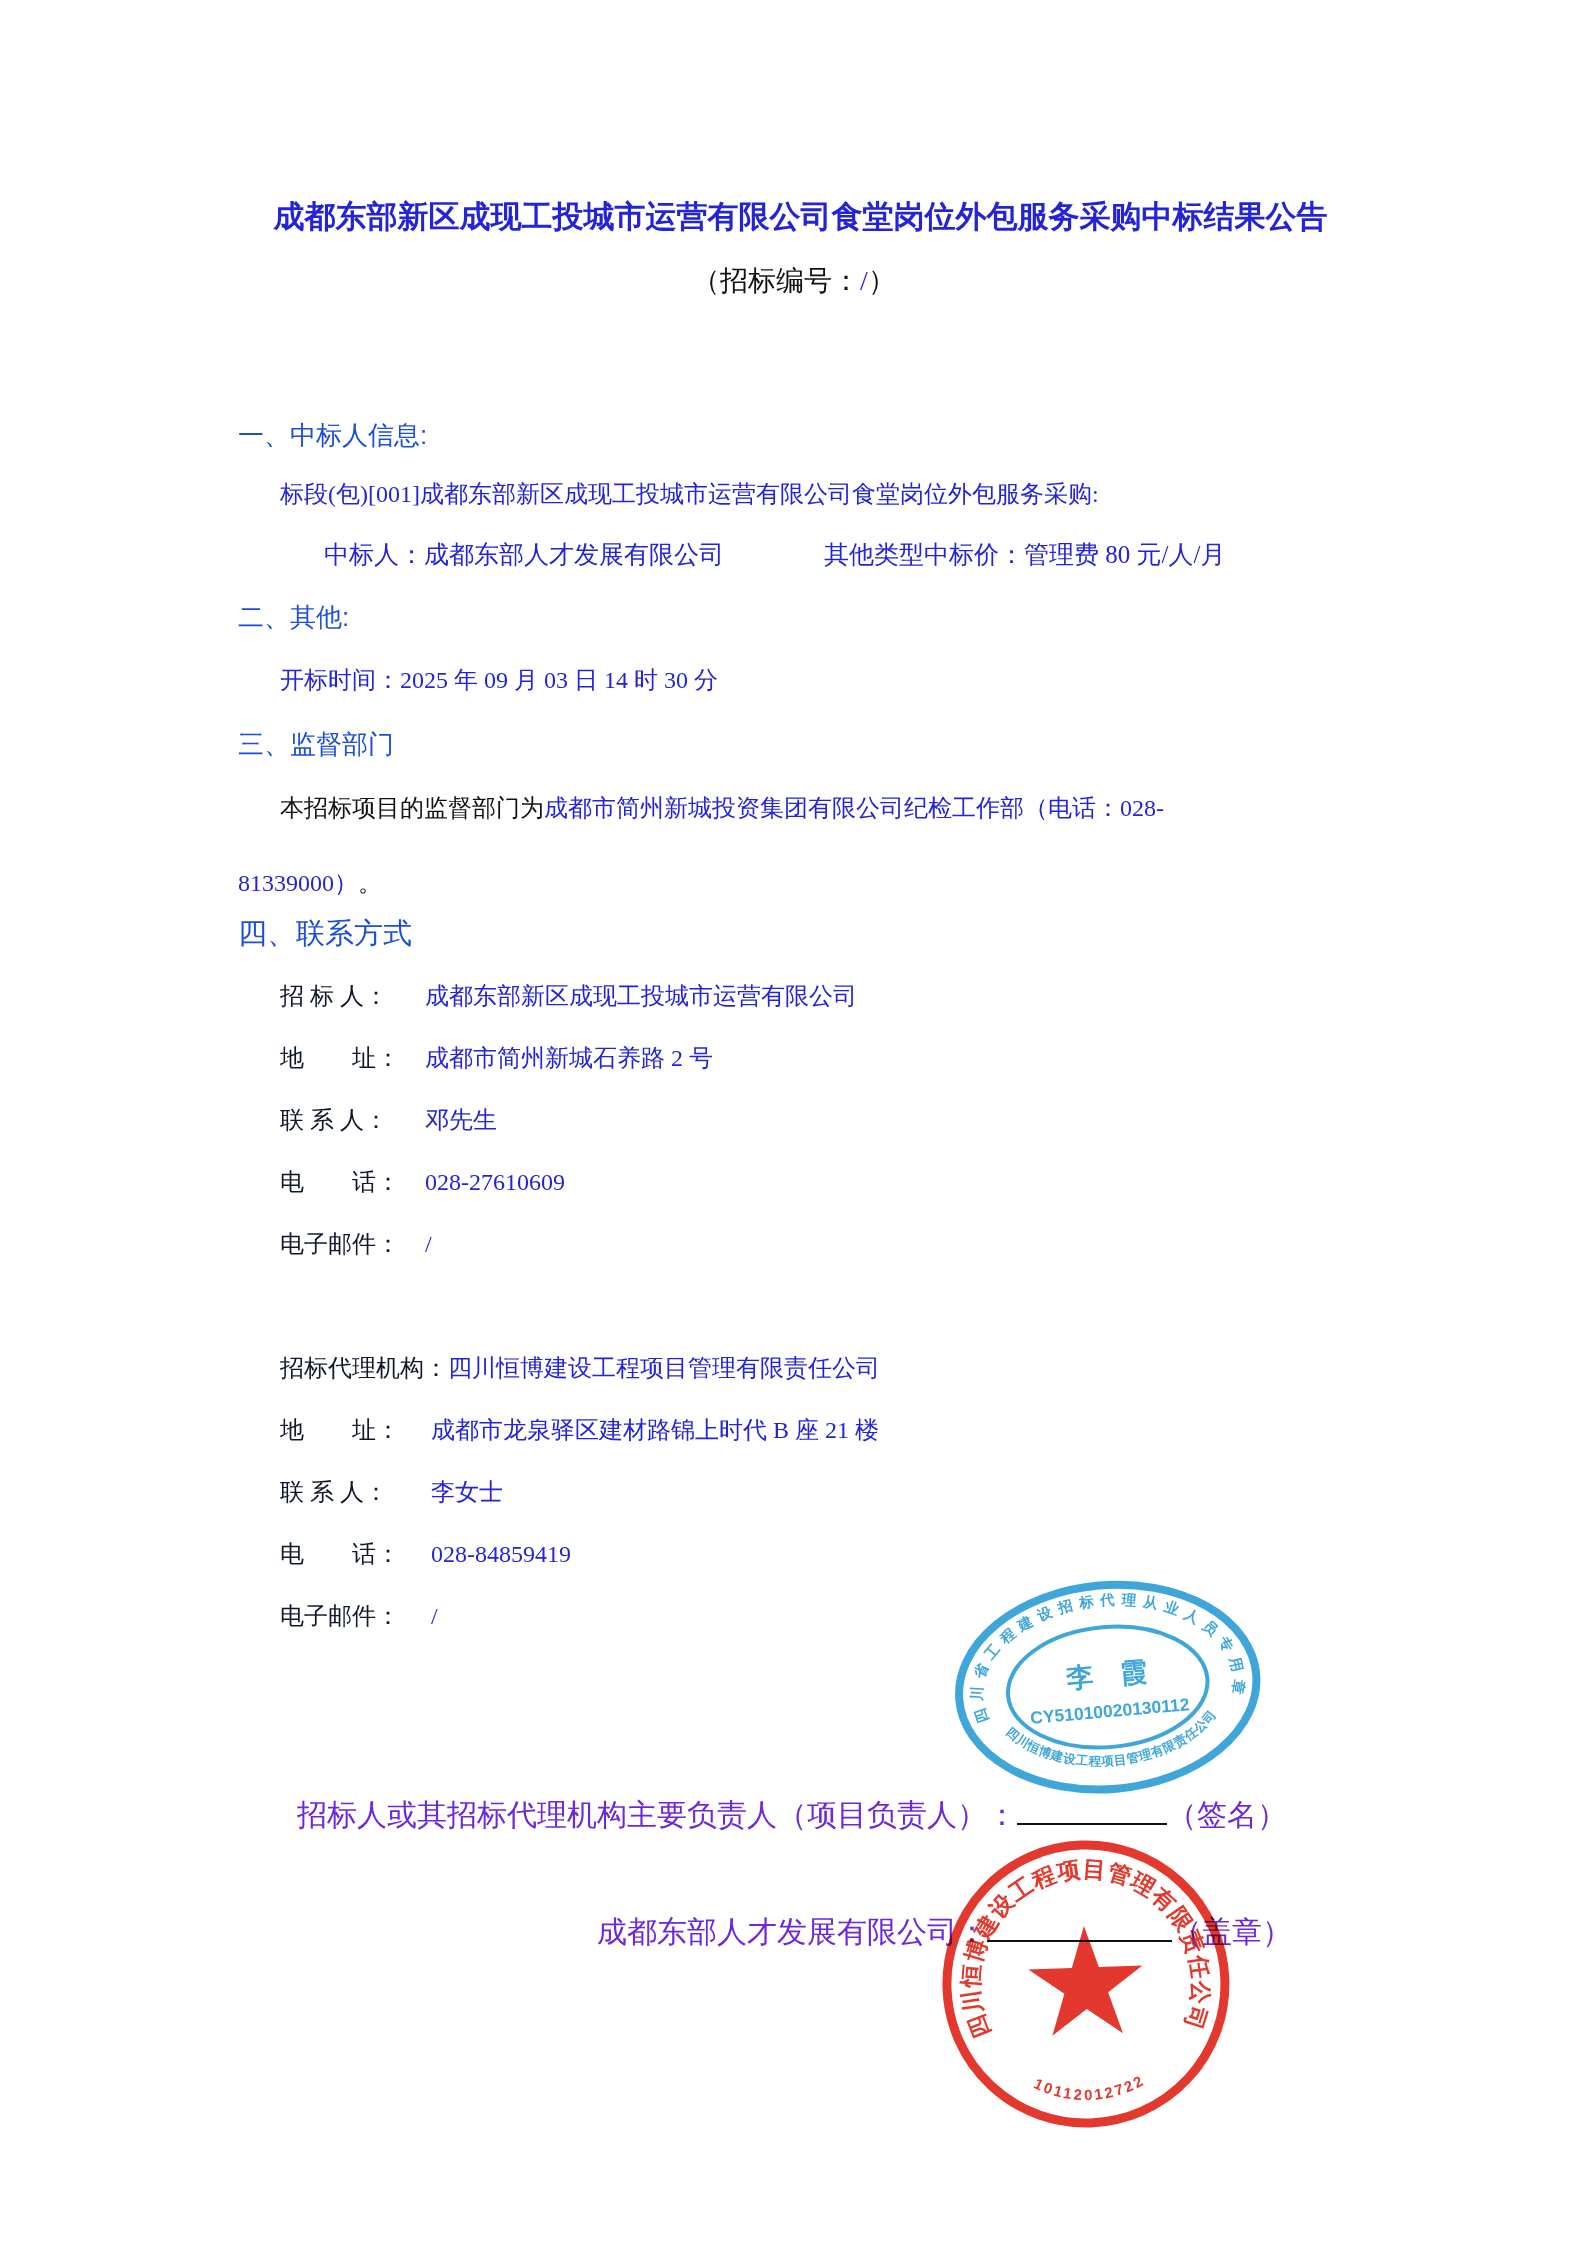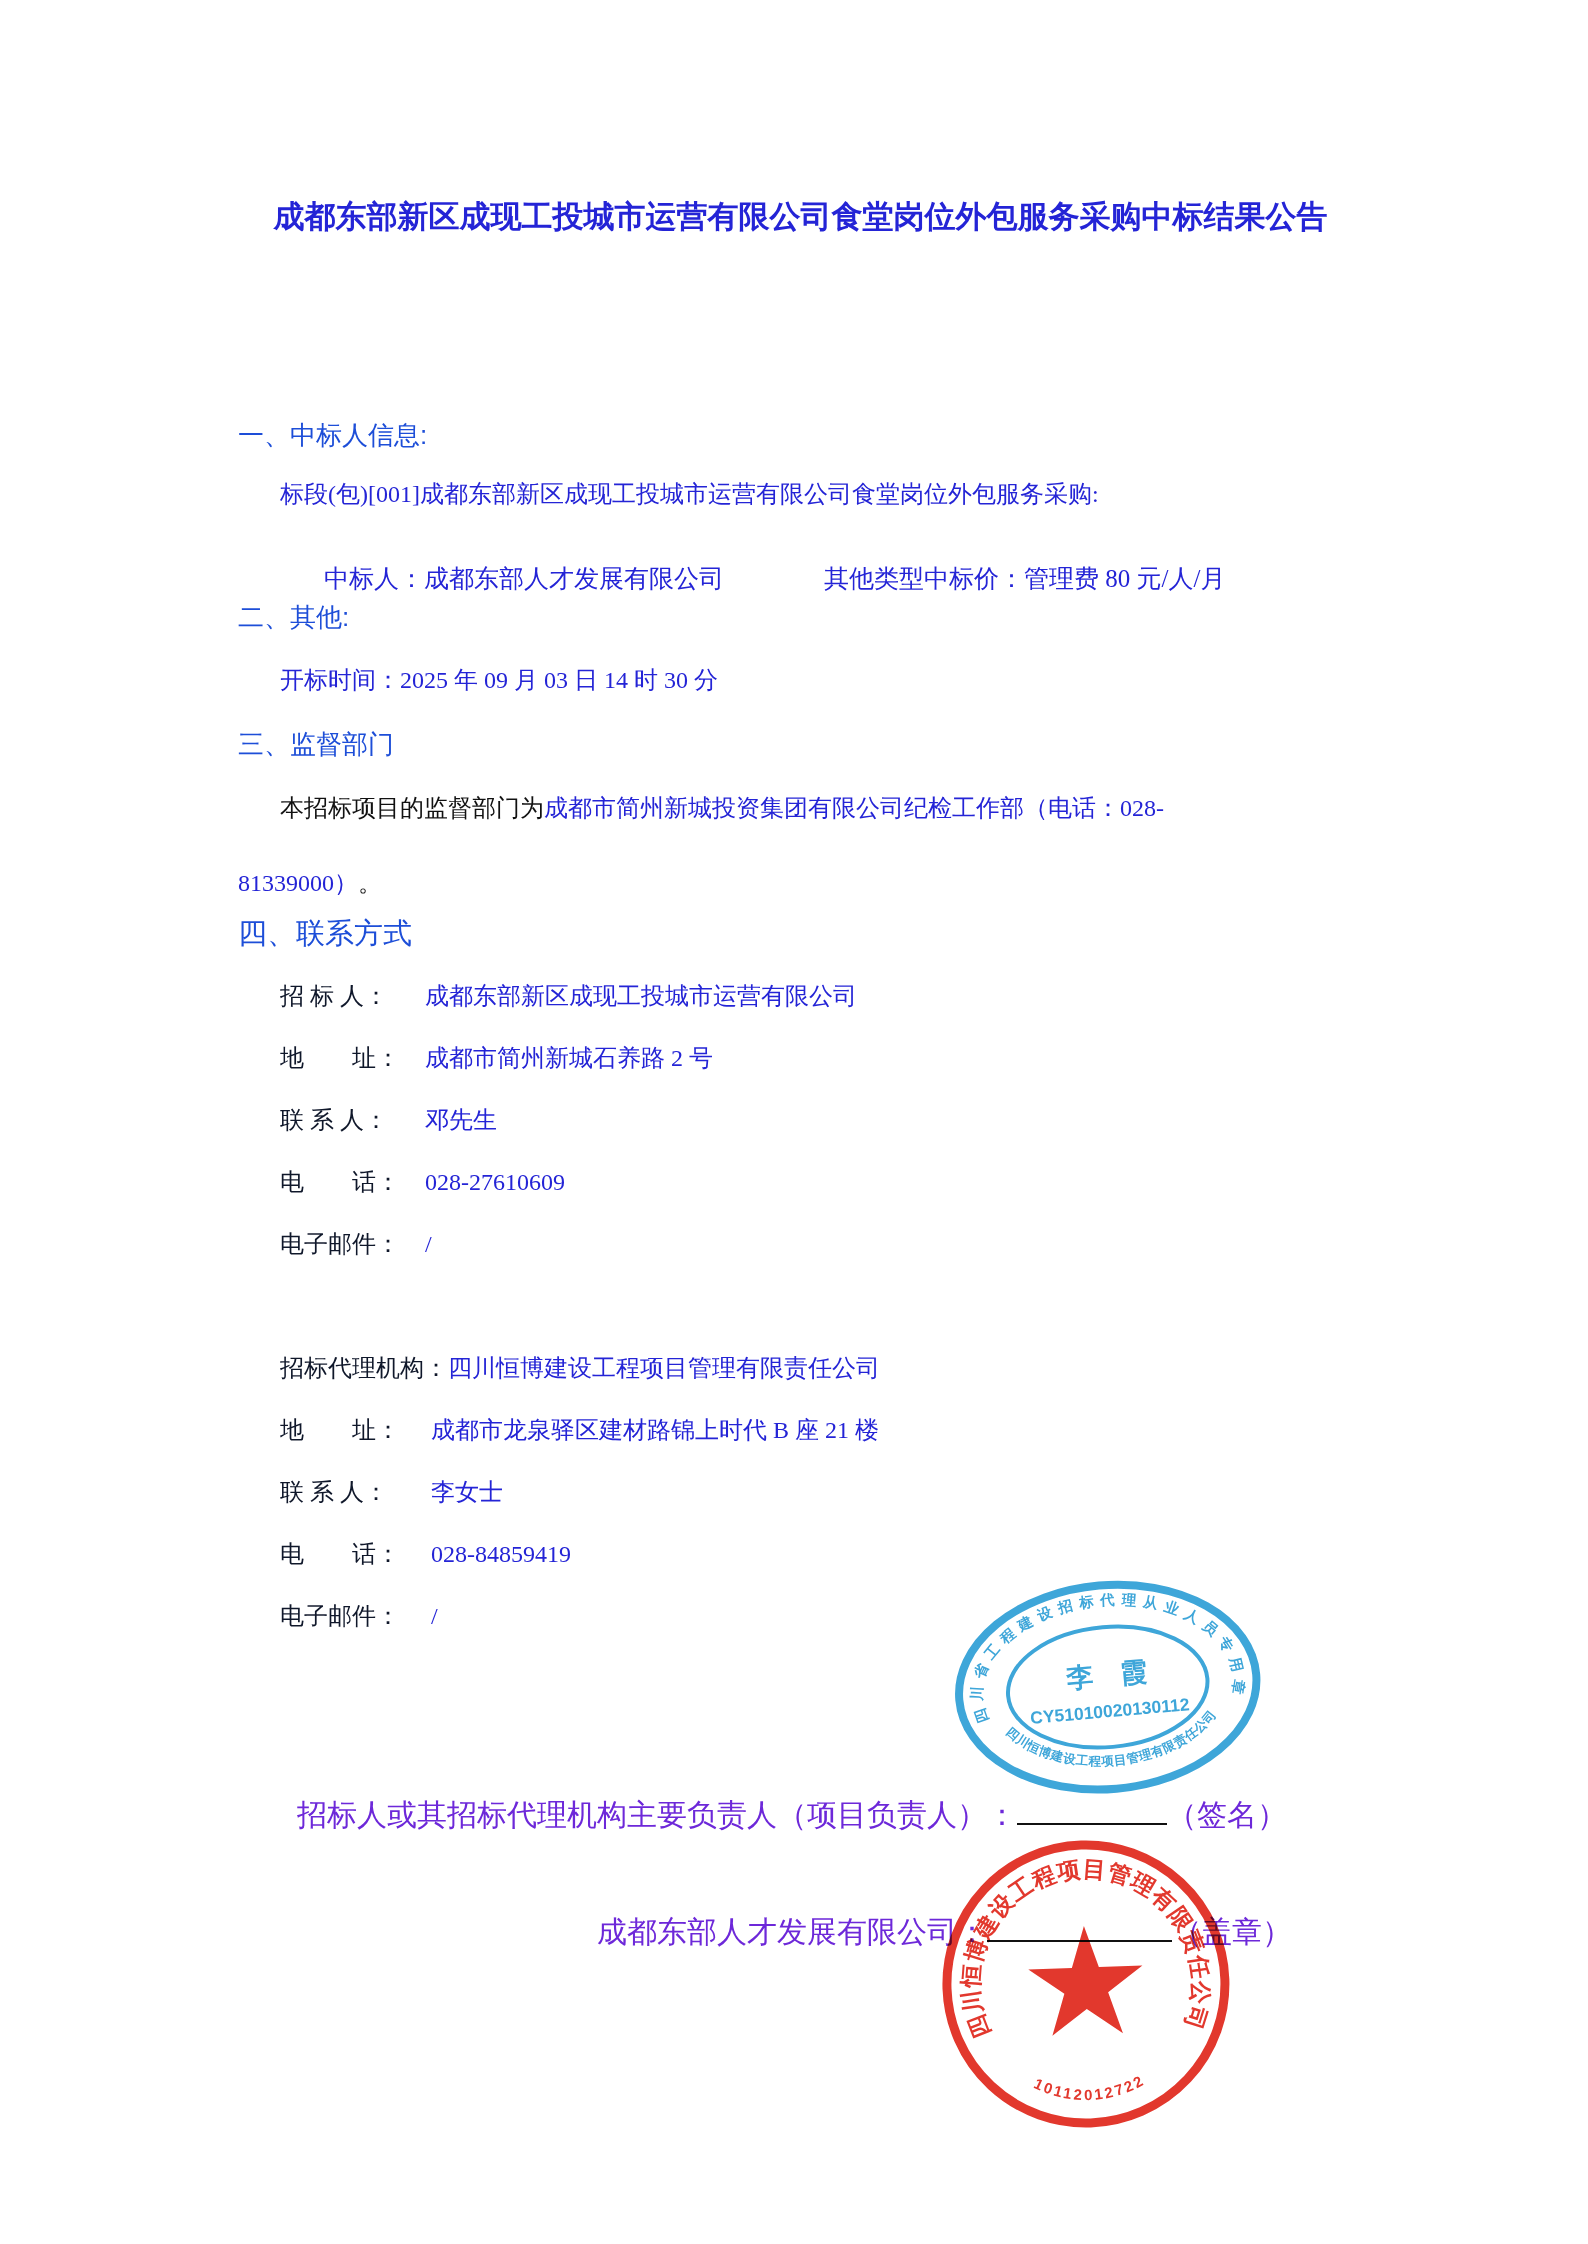--- a/index.html
+++ b/index.html
@@ -22,21 +22,21 @@
   .doc-subtitle{
     left:0;right:0;top:262px;text-align:center;
     font-size:28px;color:#111;
   }
   .h-sec{
     font-family:"Liberation Sans","DejaVu Sans",sans-serif;
     font-weight:normal;color:#1d4ed8;font-size:26px;left:238px;
   }
   .h-sec4{font-size:29px;left:238px;}
   .body-line{font-size:24px;left:280px;}
-  .winner-line{left:324px;font-size:25px;margin-top:24px;}
+  .winner-line{left:324px;font-size:25px;}
   .winner-gap{display:inline-block;width:100px;}
   .contact-row{left:280px;font-size:24px;}
   .contact-label{color:#0f172a;display:inline-block;}
   .lab-w{min-width:145px;}
   .para{font-size:24px;}
   .sig-line{font-size:30px;color:#6d28d9;}
   .blank{
     display:inline-block;height:1em;vertical-align:baseline;
     border-bottom:2px solid #111;
   }
@@ -50,20 +50,23 @@
   .stamp-red{left:936px;top:1834px;transform:rotate(-2deg);}
   svg text{font-family:"Liberation Sans","DejaVu Sans",sans-serif;}
 </style>
 </head>
 <body>
 
 <div class="page">
 
   <div class="abs doc-title">成都东部新区成现工投城市运营有限公司食堂岗位外包服务采购中标结果公告</div>
 
+  <div class="abs doc-subtitle">
+    <span>（招标编号：</span><span class="blue">/</span><span>）</span>
+  </div>
 
   <div class="abs h-sec" style="top:418px;">一、中标人信息:</div>
   <div class="abs body-line blue" style="top:478px;">标段(包)[001]成都东部新区成现工投城市运营有限公司食堂岗位外包服务采购:</div>
   <div class="abs winner-line blue" style="top:538px;">
     <span>中标人：成都东部人才发展有限公司</span><span class="winner-gap"></span><span>其他类型中标价：管理费 80 元/人/月</span>
   </div>
 
   <div class="abs h-sec" style="top:600px;">二、其他:</div>
   <div class="abs body-line blue" style="top:664px;">开标时间：2025 年 09 月 03 日 14 时 30 分</div>
 

